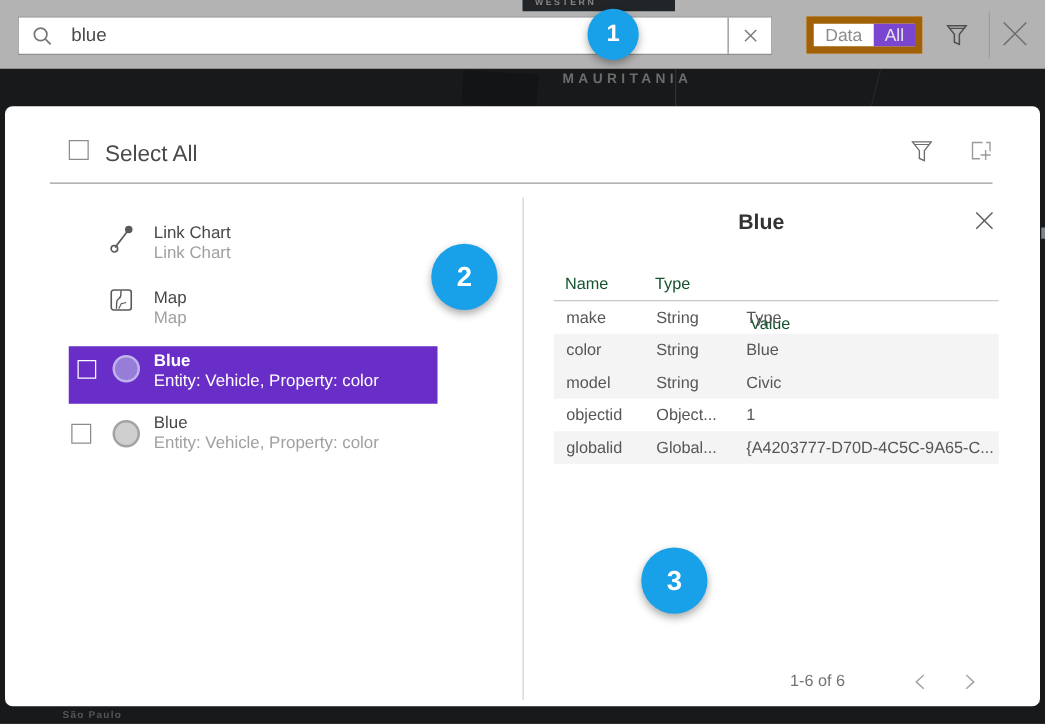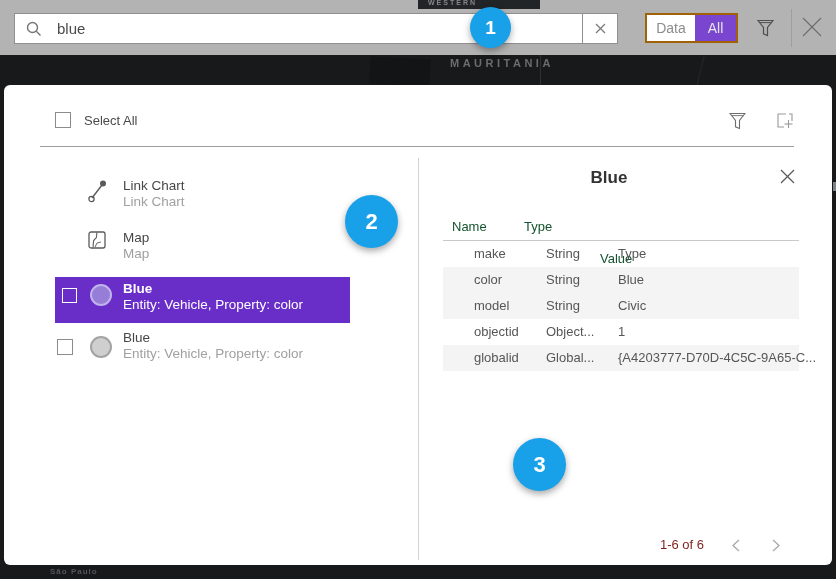--- a/index.html
+++ b/index.html
@@ -31,35 +31,35 @@
   .search-input{
     flex:1;border:none;outline:none;font-family:"Liberation Sans",sans-serif;
     font-size:15px;color:#4a4a4a;background:transparent;min-width:0;
   }
   .clear-btn{
     flex:0 0 34px;align-self:stretch;border-left:1px solid #8f8f8f;
     display:flex;align-items:center;justify-content:center;cursor:pointer;
   }
   .toggle{
     position:absolute;left:645px;top:13px;width:93px;height:30px;background:#ffffff;
-    border:2px solid #a16207;box-sizing:border-box;display:flex;
+    border:6px solid #a16207;box-sizing:border-box;display:flex;
   }
   .toggle-data{flex:0 0 48px;display:flex;align-items:center;justify-content:center;
     font-size:14px;color:#8c8c8c;cursor:pointer;}
   .toggle-all{flex:1;display:flex;align-items:center;justify-content:center;
     font-size:14px;color:#e5e5e5;background:#7a46d0;cursor:pointer;}
   .tb-funnel{left:757px;top:19px;cursor:pointer;}
   .tb-sep{left:791px;top:9px;width:1px;height:38px;background:#9e9e9e;}
   .tb-close{left:801px;top:16px;cursor:pointer;}
 
   
   .panel{left:4px;top:85px;width:828px;height:480px;background:#ffffff;border-radius:6px;}
   .checkbox{box-sizing:border-box;background:#ffffff;border:1px solid #8c8c8c;cursor:pointer;}
   .sa-check{left:51px;top:27px;width:16px;height:16px;}
-  .sa-label{left:80px;top:28px;font-size:13px;color:#4a4a4a;}
+  .sa-label{left:80px;top:28px;font-size:18px;color:#4a4a4a;}
   .pn-funnel{left:725px;top:27px;cursor:pointer;}
   .pn-add{left:772px;top:27px;cursor:pointer;}
   .sa-divider{left:36px;top:61px;width:754px;height:1px;background:#9c9c9c;}
 
   
   .item-title{font-size:13.5px;color:#474747;line-height:16px;white-space:nowrap;}
   .item-sub{font-size:13.5px;color:#a0a0a0;line-height:16px;white-space:nowrap;}
   .sel-row{left:51px;top:192px;width:295px;height:46px;background:#692dc8;cursor:pointer;}
   .sel-check{left:58px;top:203px;width:15px;height:15px;background:transparent;border:1px solid #ffffff;}
   .sel-circle{left:86px;top:199px;width:22px;height:22px;border-radius:50%;
@@ -73,24 +73,24 @@
   
   .detail-title{left:430px;top:83px;width:350px;text-align:center;
     font-size:17px;font-weight:bold;color:#333333;}
   .dt-close{left:775px;top:83px;cursor:pointer;}
   .th{font-size:13px;color:#14532d;top:134px;}
   .th-name{left:448px;} .th-type{left:520px;} .th-value{left:596px;margin-top:32px;}
   .th-divider{left:439px;top:155px;width:356px;height:1px;background:#c9c9c9;}
   .tbody{left:439px;top:156px;width:356px;}
   .trow{position:relative;height:26px;}
   .trow.stripe{background:#f4f4f4;}
-  .trow span{position:absolute;top:5px;font-size:13px;color:#565656;white-space:nowrap;margin-left:21px;}
+  .trow span{position:absolute;top:5px;font-size:13px;color:#565656;white-space:nowrap;}
   .td-name{left:10px;} .td-type{left:82px;} .td-value{left:154px;max-width:198px;overflow:hidden;}
 
-  .pg-label{left:600px;top:452px;width:100px;text-align:right;font-size:13px;color:#7f1d1d;}
+  .pg-label{left:600px;top:452px;width:100px;text-align:center;font-size:13px;color:#737373;}
   .pg-prev{left:727px;top:454px;cursor:pointer;}
   .pg-next{left:767px;top:454px;cursor:pointer;}
 
   
   .callout{
     border-radius:50%;background:#18a0e9;color:#ffffff;font-weight:bold;
     display:flex;align-items:center;justify-content:center;
     box-shadow:0 3px 7px rgba(0,0,0,0.35);z-index:60;
   }
   .c1{left:470px;top:7px;width:41px;height:41px;font-size:19px;}

